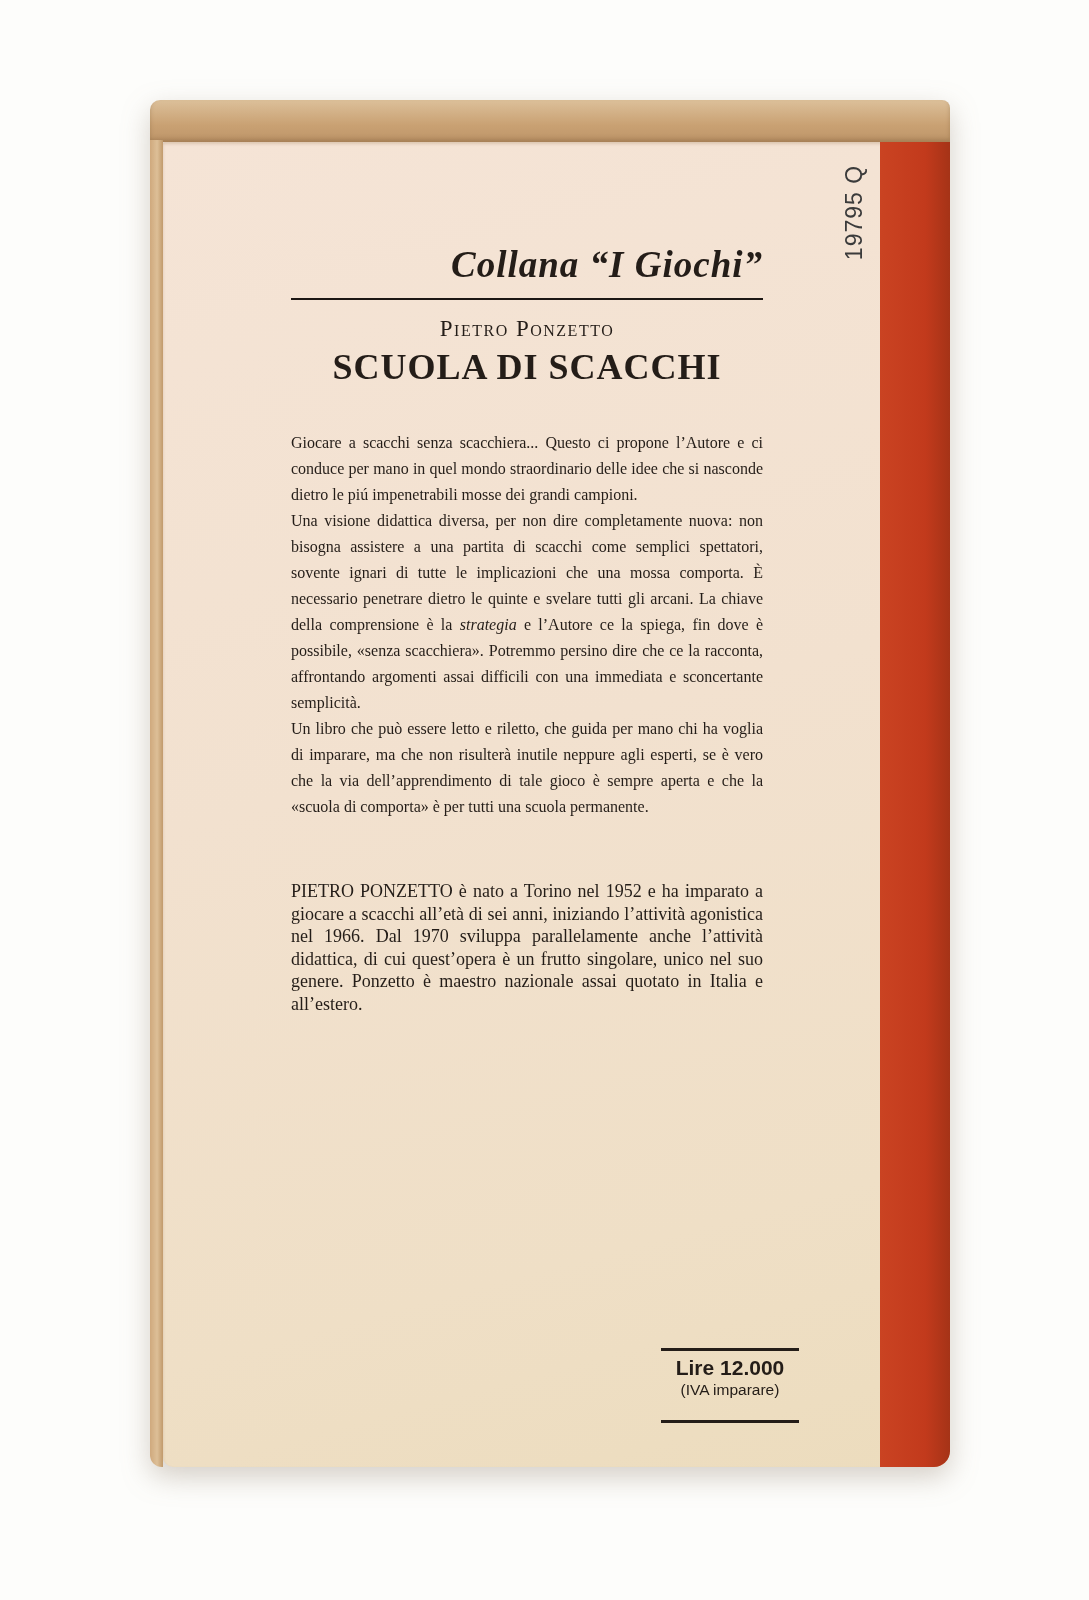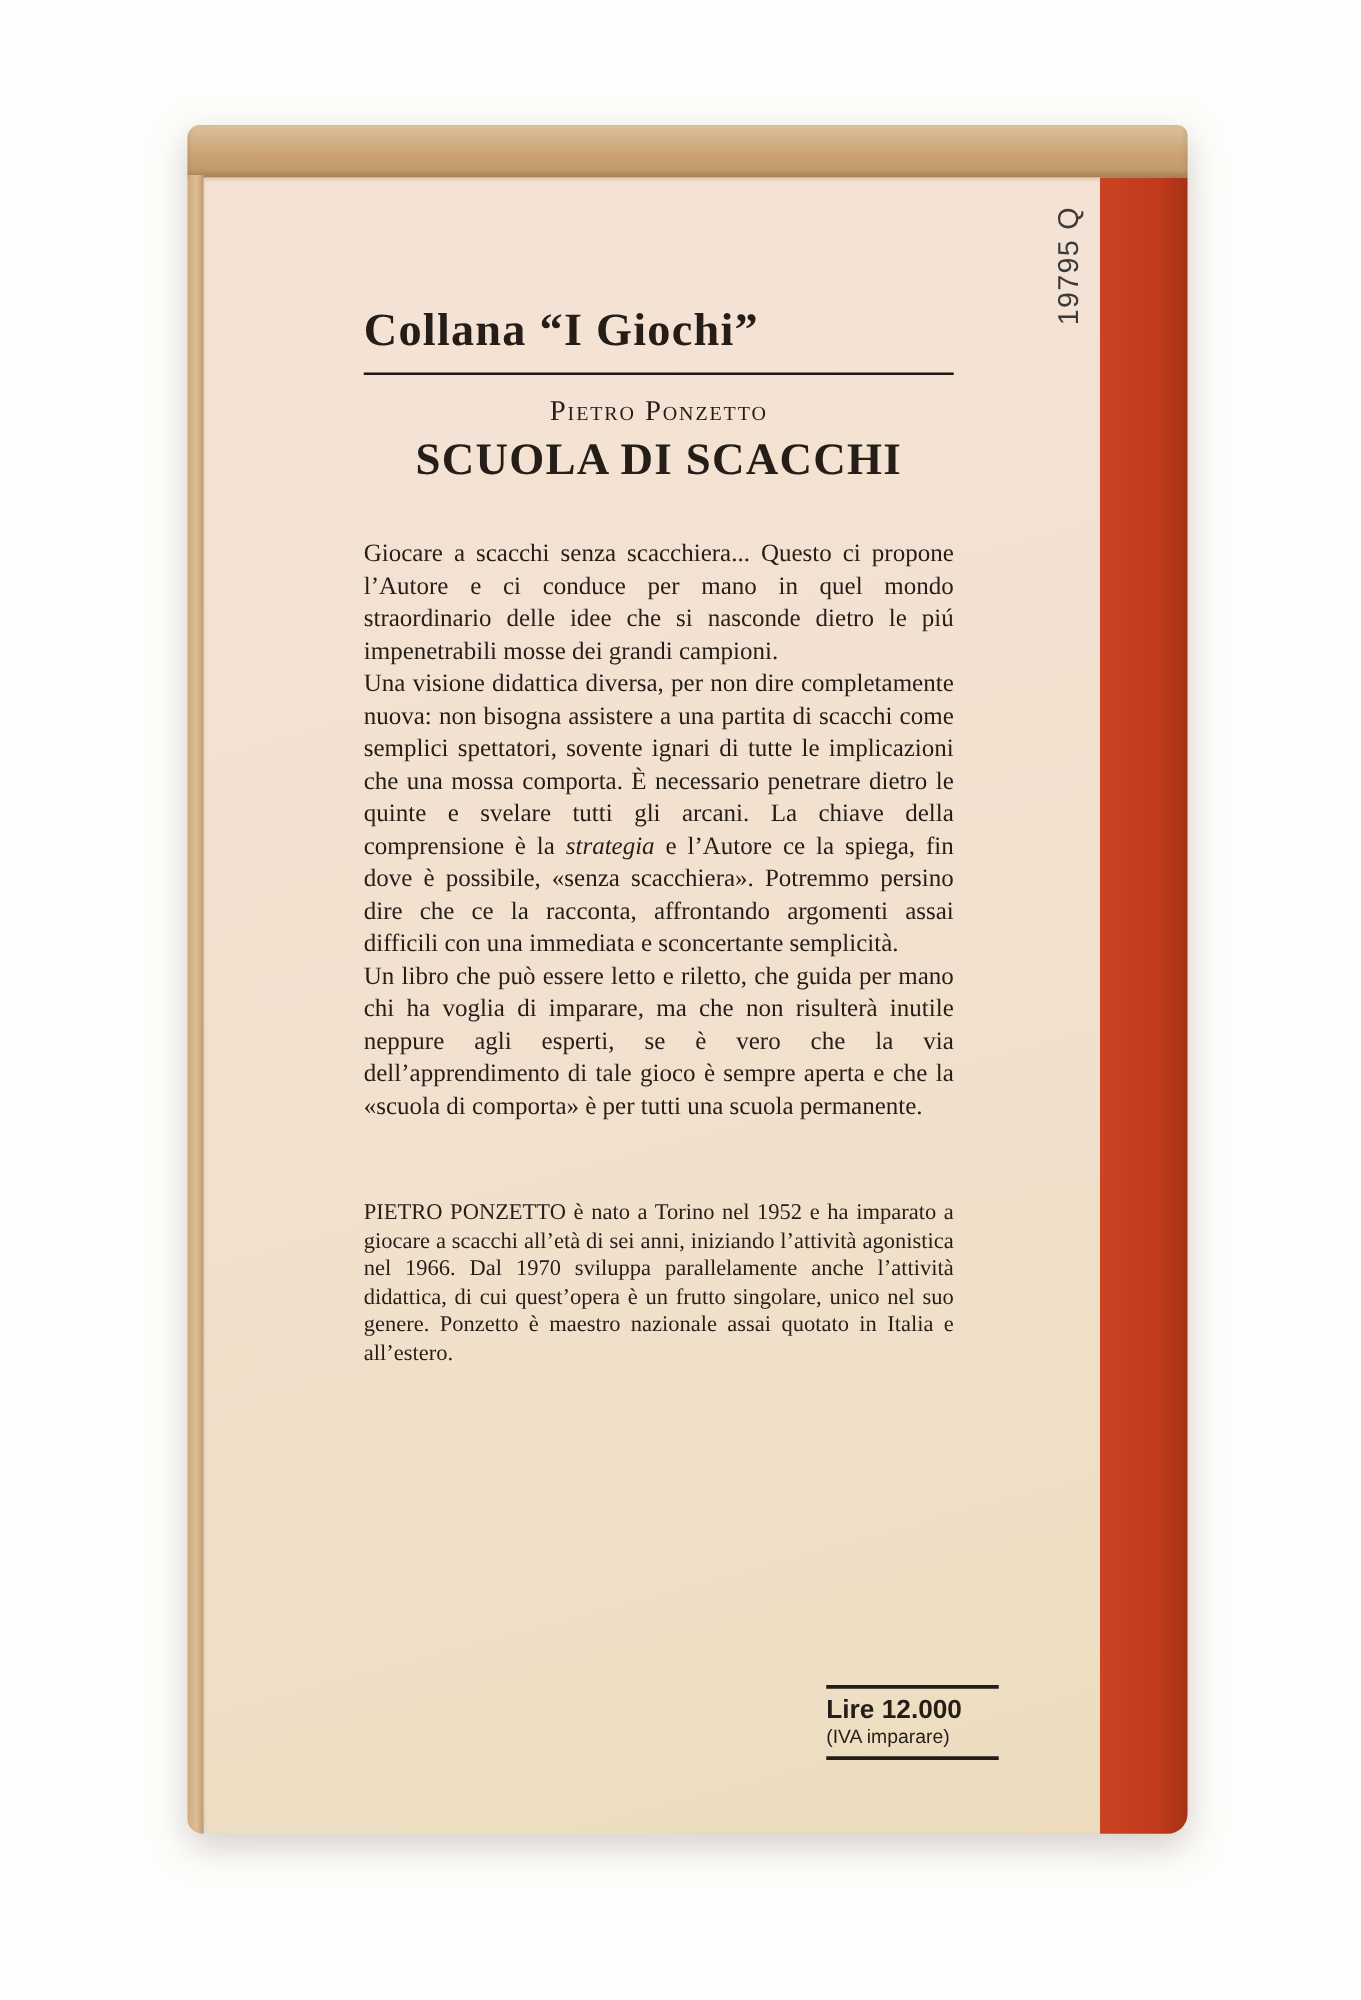--- a/index.html
+++ b/index.html
@@ -41,42 +41,42 @@
   }
   .serial span {
     display:block; transform:rotate(-90deg); white-space:nowrap;
     font-family:"Liberation Sans", sans-serif;
     font-size:23px; color:#3b3b3b; letter-spacing:1px;
   }
   .content {
     position:absolute; left:128px; top:0; width:472px; color:#241d18;
   }
   .series {
-    margin:100px 0 0 0; text-align:left;
-    font-weight:600; font-size:37px; line-height:46px;
+    margin:100px 0 0 0; text-align:right;
+    font-style:italic; font-weight:600; font-size:37px; line-height:46px;
     letter-spacing:1px;
   }
   .rule { margin-top:10px; height:2px; background:#1c1714; }
   .author {
     margin-top:16px; text-align:center;
     font-variant:small-caps; font-size:23px; letter-spacing:1.5px;
   }
   .book-title {
     margin-top:4px; text-align:center;
     font-weight:bold; font-size:36px; letter-spacing:1px;
   }
-  .blurb { margin-top:42px; font-size:20px; line-height:26px; text-align:justify; }
+  .blurb { margin-top:42px; font-size:16px; line-height:26px; text-align:justify; }
   .blurb p { margin:0; }
   .bio {
     margin:60px 0 12px 0; font-size:18px; line-height:22.5px; text-align:justify;
   }
   .price {
     position:absolute; left:498px; top:1206px; width:138px;
     border-top:3px solid #241d18; border-bottom:3px solid #241d18;
-    padding:5px 0 6px 0; text-align:left;
+    padding:5px 0 21px 0; text-align:center;
     font-family:"Liberation Sans", sans-serif;
   }
   .price-amount { font-weight:bold; font-size:21px; color:#241d18; }
   .price-note  { font-size:15.5px; color:#241d18; margin-top:1px; }
 </style>
 </head>
 <body>
 
 <div class="scene">
   <div class="book">

